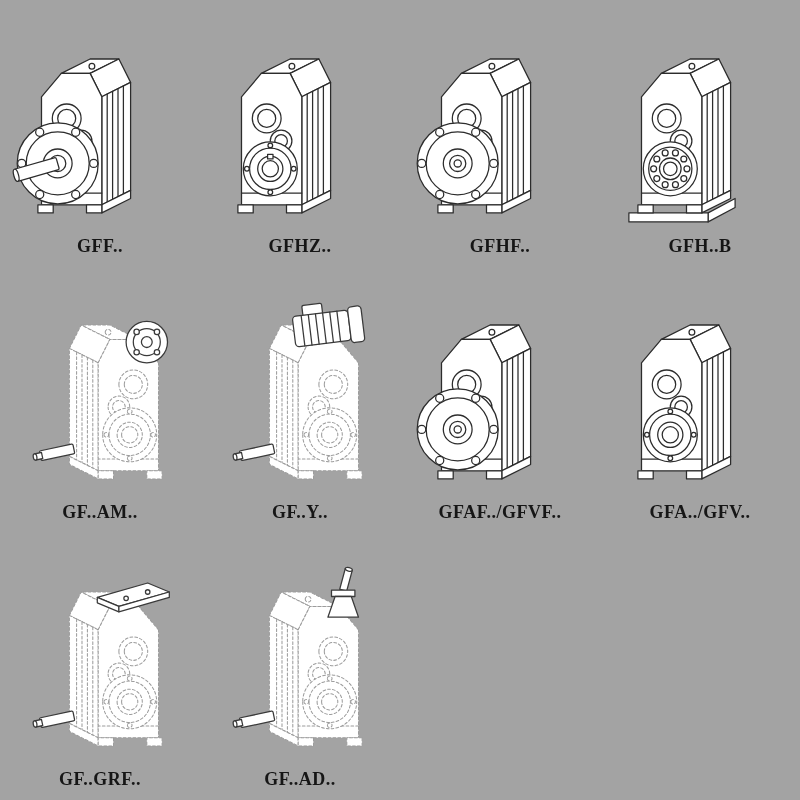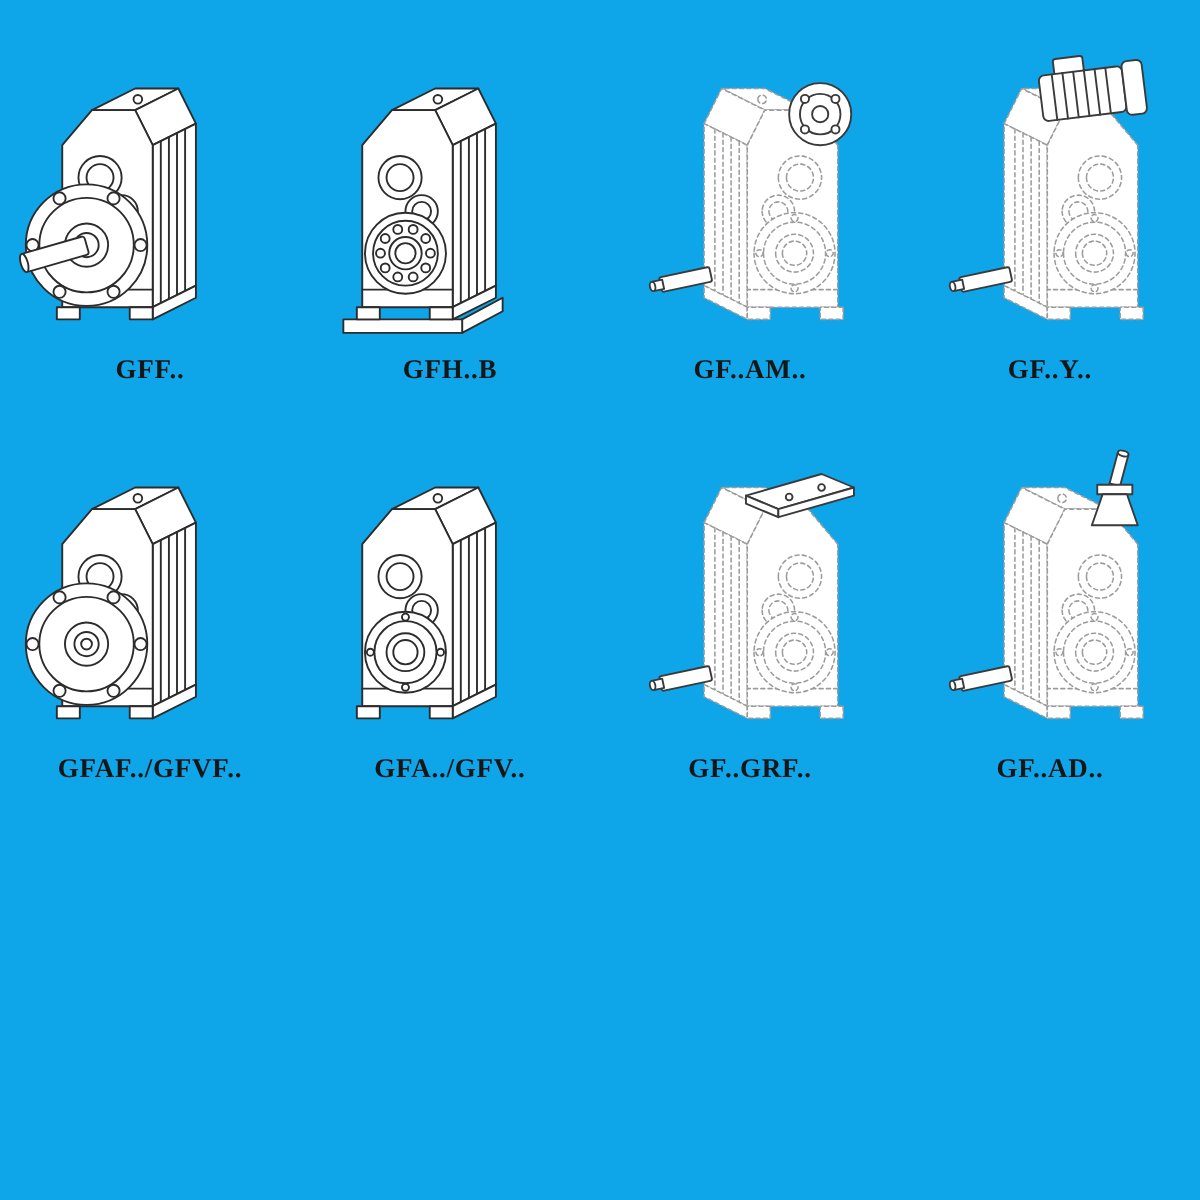--- a/index.html
+++ b/index.html
@@ -1,16 +1,16 @@
 <!DOCTYPE html>
 <html><head>
 <meta charset="utf-8">
 <style>
   html,body{margin:0;padding:0;background:#fff;}
-  .page{width:800px;height:800px;background:#0ea5e9;overflow:hidden;}
+  .page{width:800px;height:800px;background:#a3a3a3;overflow:hidden;}
   .grid{display:grid;grid-template-columns:repeat(4,1fr);grid-template-rows:repeat(3,1fr);width:100%;height:100%;}
   .cell{display:flex;flex-direction:column;align-items:center;justify-content:flex-end;
         margin:0;padding:4px 2px 10px;box-sizing:border-box;}
   .cell:nth-child(12){border-top:6px solid #4d7c0f;border-left:1px solid #d9d9d9;}
   svg.drawing{width:178px;height:198px;overflow:visible;display:block;}
   
   .lineart{fill:#ffffff;stroke:#2c2c2c;stroke-width:1.4;stroke-linejoin:round;stroke-linecap:round;}
   .ghosted{stroke:#9c9c9c;stroke-width:1.15;stroke-dasharray:3 2.4;}
   .attach{stroke:#3a3a3a;}
   .label{font-family:"Liberation Serif", serif;font-weight:700;font-size:18px;
@@ -148,74 +148,94 @@
         <g class="lineart">
           <use href="#gb-body"></use>
           <use href="#gb-flange"></use>
           <use href="#gb-shaft"></use>
         </g>
       </svg>
       <figcaption class="label">GFF..</figcaption>
     </figure>
 
 
-
-
-
-    <figure class="cell">
-      <svg class="drawing" viewBox="0 0 190 220">
-        <g class="lineart">
-          <use href="#gb-base"></use>
-          <use href="#gb-body"></use>
-          <use href="#gb-bearing"></use>
-        </g>
-      </svg>
-      <figcaption class="label">GFH..B</figcaption>
-    </figure>
-
-    <figure class="cell">
-      <svg class="drawing" viewBox="0 0 190 220">
-        <g class="lineart">
-          <g class="ghosted" transform="translate(190,0) scale(-1,1)">
-            <use href="#gb-body"></use>
-            <use href="#gb-bore"></use>
-          </g>
-          <g class="attach">
-            <use href="#gb-ghost-shaft"></use>
-            <use href="#gb-amflange"></use>
-          </g>
-        </g>
-      </svg>
-      <figcaption class="label">GF..AM..</figcaption>
-    </figure>
-
-    <figure class="cell">
-      <svg class="drawing" viewBox="0 0 190 220">
-        <g class="lineart">
-          <g class="ghosted" transform="translate(190,0) scale(-1,1)">
-            <use href="#gb-body"></use>
-            <use href="#gb-bore"></use>
-          </g>
-          <g class="attach">
-            <use href="#gb-ghost-shaft"></use>
-            <use href="#gb-motor"></use>
-          </g>
-        </g>
-      </svg>
-      <figcaption class="label">GF..Y..</figcaption>
+    <figure class="cell">
+      <svg class="drawing" viewBox="0 0 190 220">
+        <g class="lineart">
+          <use href="#gb-body"></use>
+          <use href="#gb-bore"></use>
+          <rect x="59" y="136" width="6" height="5"></rect>
+        </g>
+      </svg>
+      <figcaption class="label">GFHZ..</figcaption>
     </figure>
 
     <figure class="cell">
       <svg class="drawing" viewBox="0 0 190 220">
         <g class="lineart">
           <use href="#gb-body"></use>
           <use href="#gb-flange"></use>
           <circle cx="48" cy="146" r="4"></circle>
         </g>
       </svg>
+      <figcaption class="label">GFHF..</figcaption>
+    </figure>
+
+
+    <figure class="cell">
+      <svg class="drawing" viewBox="0 0 190 220">
+        <g class="lineart">
+          <use href="#gb-base"></use>
+          <use href="#gb-body"></use>
+          <use href="#gb-bearing"></use>
+        </g>
+      </svg>
+      <figcaption class="label">GFH..B</figcaption>
+    </figure>
+
+    <figure class="cell">
+      <svg class="drawing" viewBox="0 0 190 220">
+        <g class="lineart">
+          <g class="ghosted" transform="translate(190,0) scale(-1,1)">
+            <use href="#gb-body"></use>
+            <use href="#gb-bore"></use>
+          </g>
+          <g class="attach">
+            <use href="#gb-ghost-shaft"></use>
+            <use href="#gb-amflange"></use>
+          </g>
+        </g>
+      </svg>
+      <figcaption class="label">GF..AM..</figcaption>
+    </figure>
+
+    <figure class="cell">
+      <svg class="drawing" viewBox="0 0 190 220">
+        <g class="lineart">
+          <g class="ghosted" transform="translate(190,0) scale(-1,1)">
+            <use href="#gb-body"></use>
+            <use href="#gb-bore"></use>
+          </g>
+          <g class="attach">
+            <use href="#gb-ghost-shaft"></use>
+            <use href="#gb-motor"></use>
+          </g>
+        </g>
+      </svg>
+      <figcaption class="label">GF..Y..</figcaption>
+    </figure>
+
+    <figure class="cell">
+      <svg class="drawing" viewBox="0 0 190 220">
+        <g class="lineart">
+          <use href="#gb-body"></use>
+          <use href="#gb-flange"></use>
+          <circle cx="48" cy="146" r="4"></circle>
+        </g>
+      </svg>
       <figcaption class="label">GFAF../GFVF..</figcaption>
     </figure>
 
     <figure class="cell">
       <svg class="drawing" viewBox="0 0 190 220">
         <g class="lineart">
           <use href="#gb-body"></use>
           <use href="#gb-bore"></use>
         </g>
       </svg>

